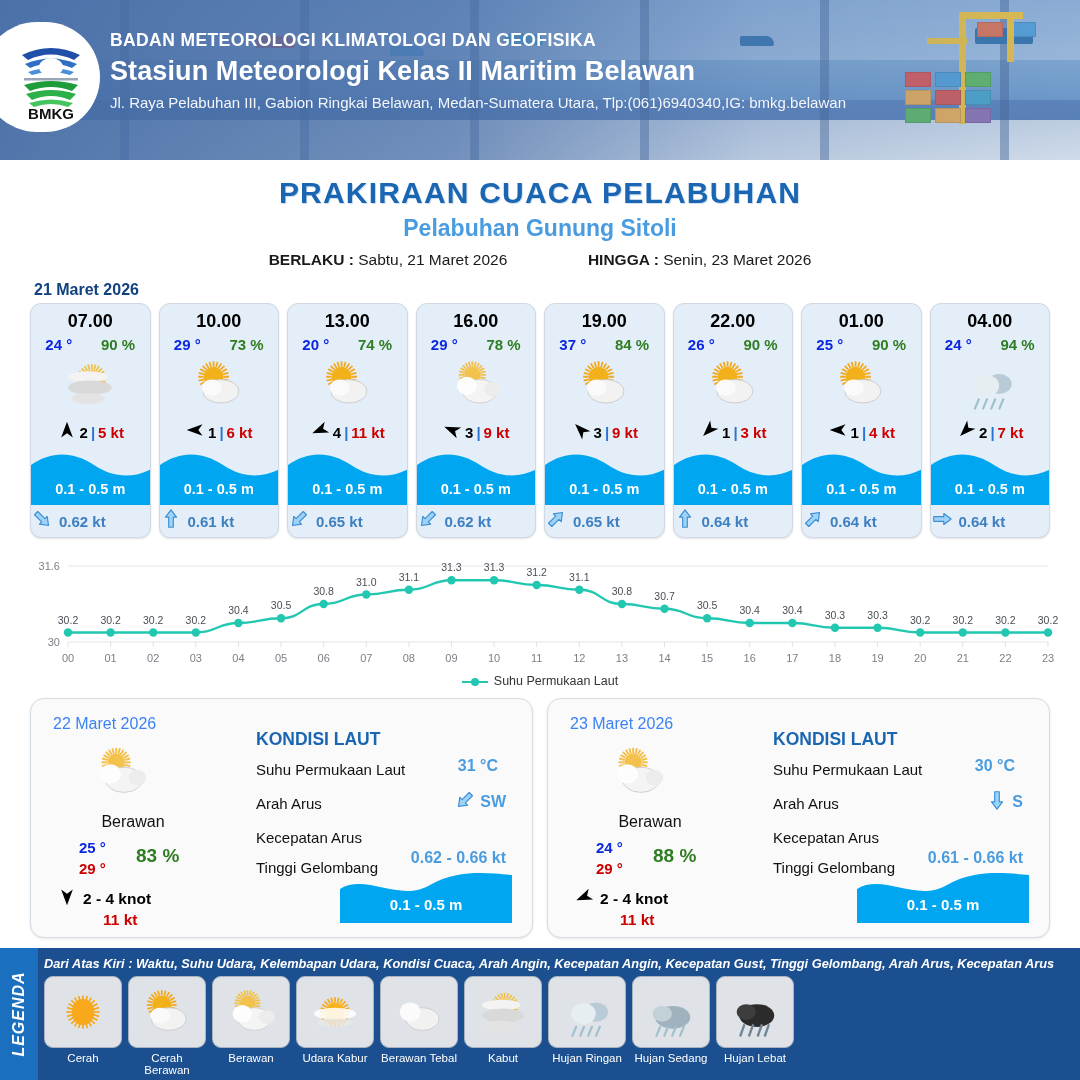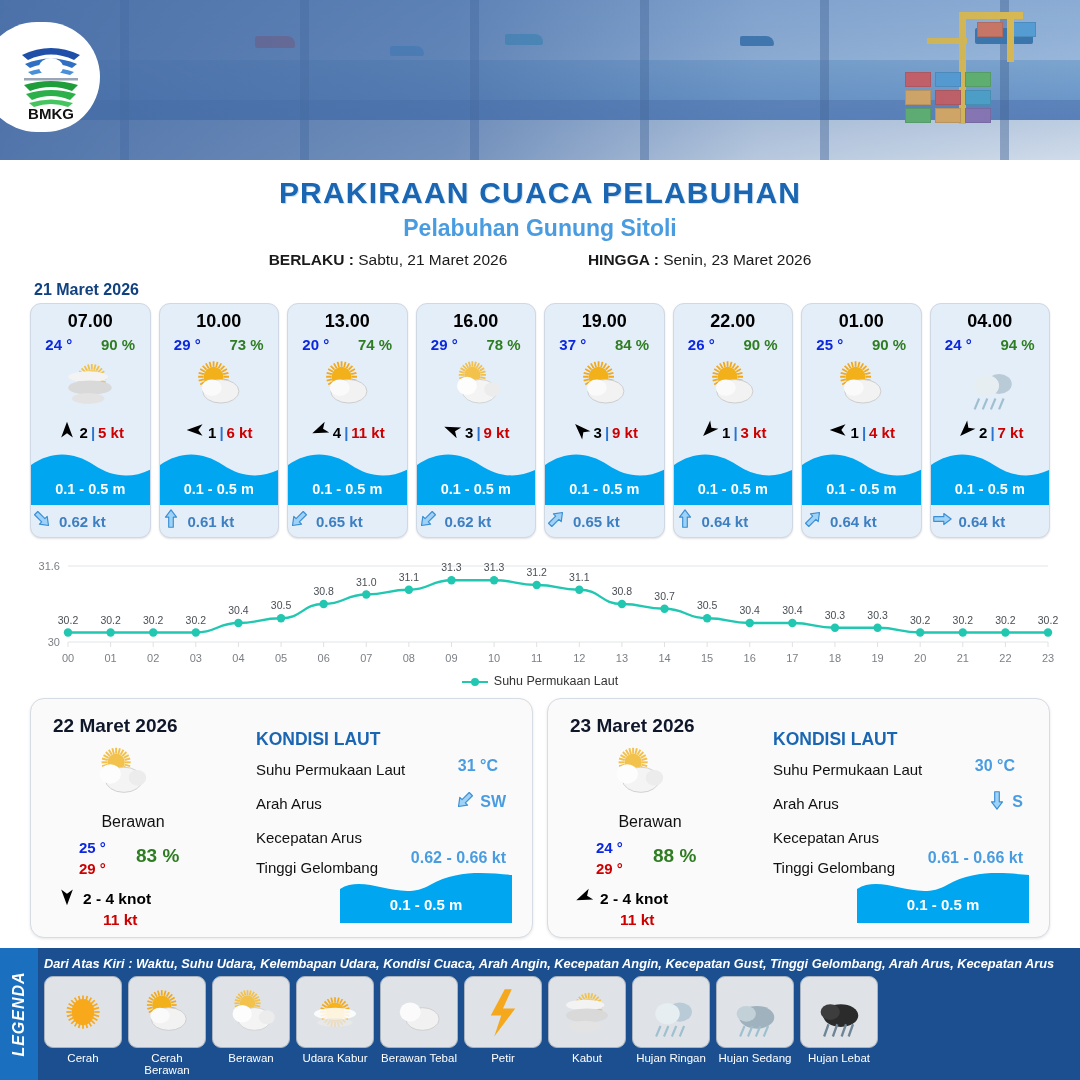--- a/index.html
+++ b/index.html
@@ -85,21 +85,21 @@
   .chart-legend { text-align:center; margin-top:2px; font-size:12.5px; color:#333;
                   display:flex; align-items:center; justify-content:center; gap:6px; }
   .lg-mark { width:26px; height:10px; position:relative; }
 
   
   .summaries { display:flex; gap:14px; padding:10px 30px 0 30px; }
   .sum {
     flex:1; background:#fafafa; border:1px solid #d6dce3; border-radius:14px;
     position:relative; height:240px; box-shadow:0 1px 3px rgba(0,0,0,.10);
   }
-  .s-date { position:absolute; left:22px; top:16px; font-size:19px; font-weight:bold; color:#0f172a; }
+  .s-date { position:absolute; left:22px; top:16px; font-size:16px; font-weight:normal; color:#3b82f6; }
   .s-icon { position:absolute; left:58px; top:42px; }
   .s-cond { position:absolute; left:22px; top:114px; width:160px; text-align:center;
             font-size:16px; color:#111; }
   .s-tmin { position:absolute; left:48px; top:140px; font-size:15px; font-weight:bold; color:#0b27e0; }
   .s-tmax { position:absolute; left:48px; top:161px; font-size:15px; font-weight:bold; color:#cc0000; }
   .s-hum  { position:absolute; left:105px; top:146px; font-size:19px; font-weight:bold; color:#2f7d22; }
   .s-wind { position:absolute; left:26px; top:188px; display:flex; align-items:center; gap:6px;
             font-size:15.5px; font-weight:bold; color:#000; }
   .s-gust { position:absolute; left:72px; top:212px; font-size:15.5px; font-weight:bold; color:#cc0000; }
   .s-title { position:absolute; left:225px; top:30px; font-size:17.5px; font-weight:bold; color:#1b66b3; }
@@ -171,20 +171,25 @@
           <rect x="12" y="45" width="54" height="2.5" fill="#9aa6b5"></rect>
           <path d="M12 52 Q39 44 66 52 L60 58 Q39 50 18 58 Z" fill="#1f9d3a"></path>
           <path d="M14 61 Q39 53 64 61 L58 67 Q39 59 20 67 Z" fill="#2cb14a"></path>
           <path d="M17 70 Q39 63 61 70 L56 74 Q39 68 22 74 Z" fill="#46c45f"></path>
         </g>
         <text x="39" y="86" text-anchor="middle" font-family="Liberation Sans, sans-serif" font-size="15" font-weight="bold" fill="#111">BMKG</text>
       </svg>
     </div>
   </div>
 
+  <div class="hdr-text">
+    <div class="hdr-l1">BADAN METEOROLOGI KLIMATOLOGI DAN GEOFISIKA</div>
+    <div class="hdr-l2">Stasiun Meteorologi Kelas II Maritim Belawan</div>
+    <div class="hdr-l3">Jl. Raya Pelabuhan III, Gabion Ringkai Belawan, Medan-Sumatera Utara, Tlp:(061)6940340,IG: bmkg.belawan</div>
+  </div>
 </div>
 
 <div class="title-block">
   <div class="t1">PRAKIRAAN CUACA PELABUHAN</div>
   <div class="t2">Pelabuhan Gunung Sitoli</div>
   <div class="t3">
     <span class="lbl">BERLAKU :</span>
     <span>Sabtu, 21 Maret 2026</span>
     <span class="sep"></span>
     <span class="lbl">HINGGA :</span>
@@ -1082,28 +1087,20 @@
           <svg width="56" height="56" viewBox="0 0 64 64">
             <ellipse cx="36" cy="40" rx="19" ry="13" fill="#f1f1f1" stroke="#cacaca"></ellipse>
             <ellipse cx="22" cy="32" rx="12" ry="11" fill="#fbfbfb"></ellipse>
           </svg>
         </div>
     <div class="lg-lbl">Berawan Tebal</div>
       </div>
       <div class="lg-item">
         <div class="lg-card">
           <svg width="56" height="56" viewBox="0 0 64 64">
-            <path d="M34 6 L18 36 L30 36 L22 60 L46 28 L32 28 L42 6 Z" fill="#f5a81b"></path>
-          </svg>
-        </div>
-    <div class="lg-lbl">Petir</div>
-      </div>
-      <div class="lg-item">
-        <div class="lg-card">
-          <svg width="56" height="56" viewBox="0 0 64 64">
             <line x1="44" y1="26" x2="50" y2="26" stroke="#f0c24d" stroke-width="2"></line>
             <line x1="43.65925826289068" y1="28.588190451025206" x2="49.45481322062509" y2="30.141104721640332" stroke="#f0c24d" stroke-width="2"></line>
             <line x1="42.66025403784439" y1="31" x2="47.85640646055102" y2="34" stroke="#f0c24d" stroke-width="2"></line>
             <line x1="41.071067811865476" y1="33.071067811865476" x2="45.31370849898476" y2="37.31370849898476" stroke="#f0c24d" stroke-width="2"></line>
             <line x1="39" y1="34.66025403784438" x2="42" y2="39.856406460551014" stroke="#f0c24d" stroke-width="2"></line>
             <line x1="36.588190451025206" y1="35.65925826289068" x2="38.14110472164033" y2="41.45481322062509" stroke="#f0c24d" stroke-width="2"></line>
             <line x1="34" y1="36" x2="34" y2="42" stroke="#f0c24d" stroke-width="2"></line>
             <line x1="31.411809548974794" y1="35.65925826289068" x2="29.858895278359668" y2="41.45481322062509" stroke="#f0c24d" stroke-width="2"></line>
             <line x1="29" y1="34.66025403784439" x2="26.000000000000004" y2="39.85640646055102" stroke="#f0c24d" stroke-width="2"></line>
             <line x1="26.928932188134524" y1="33.071067811865476" x2="22.68629150101524" y2="37.31370849898476" stroke="#f0c24d" stroke-width="2"></line>

